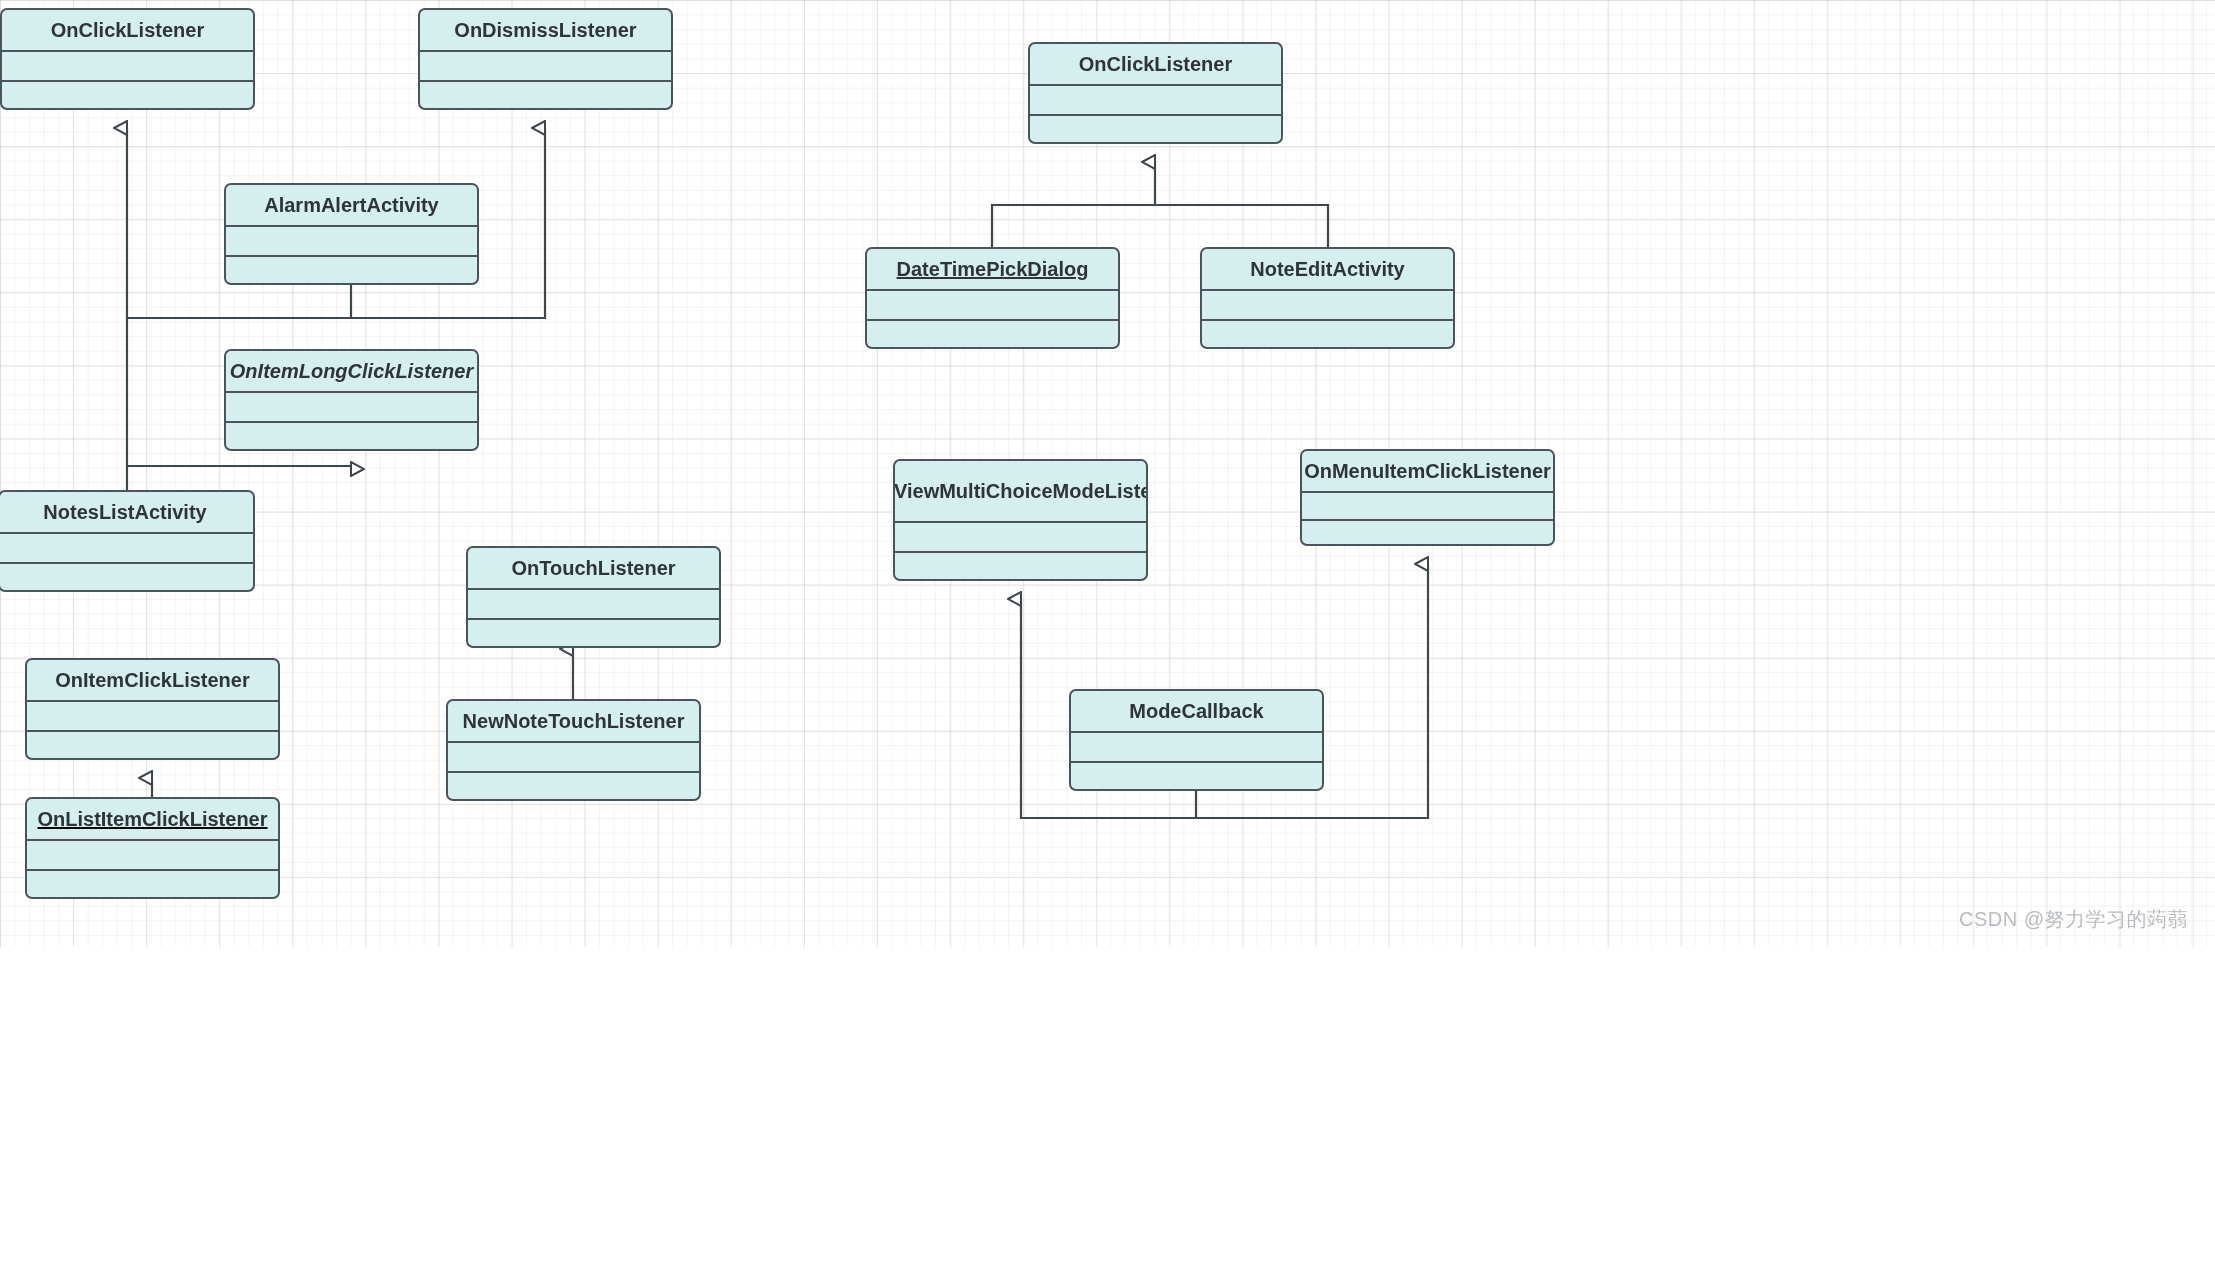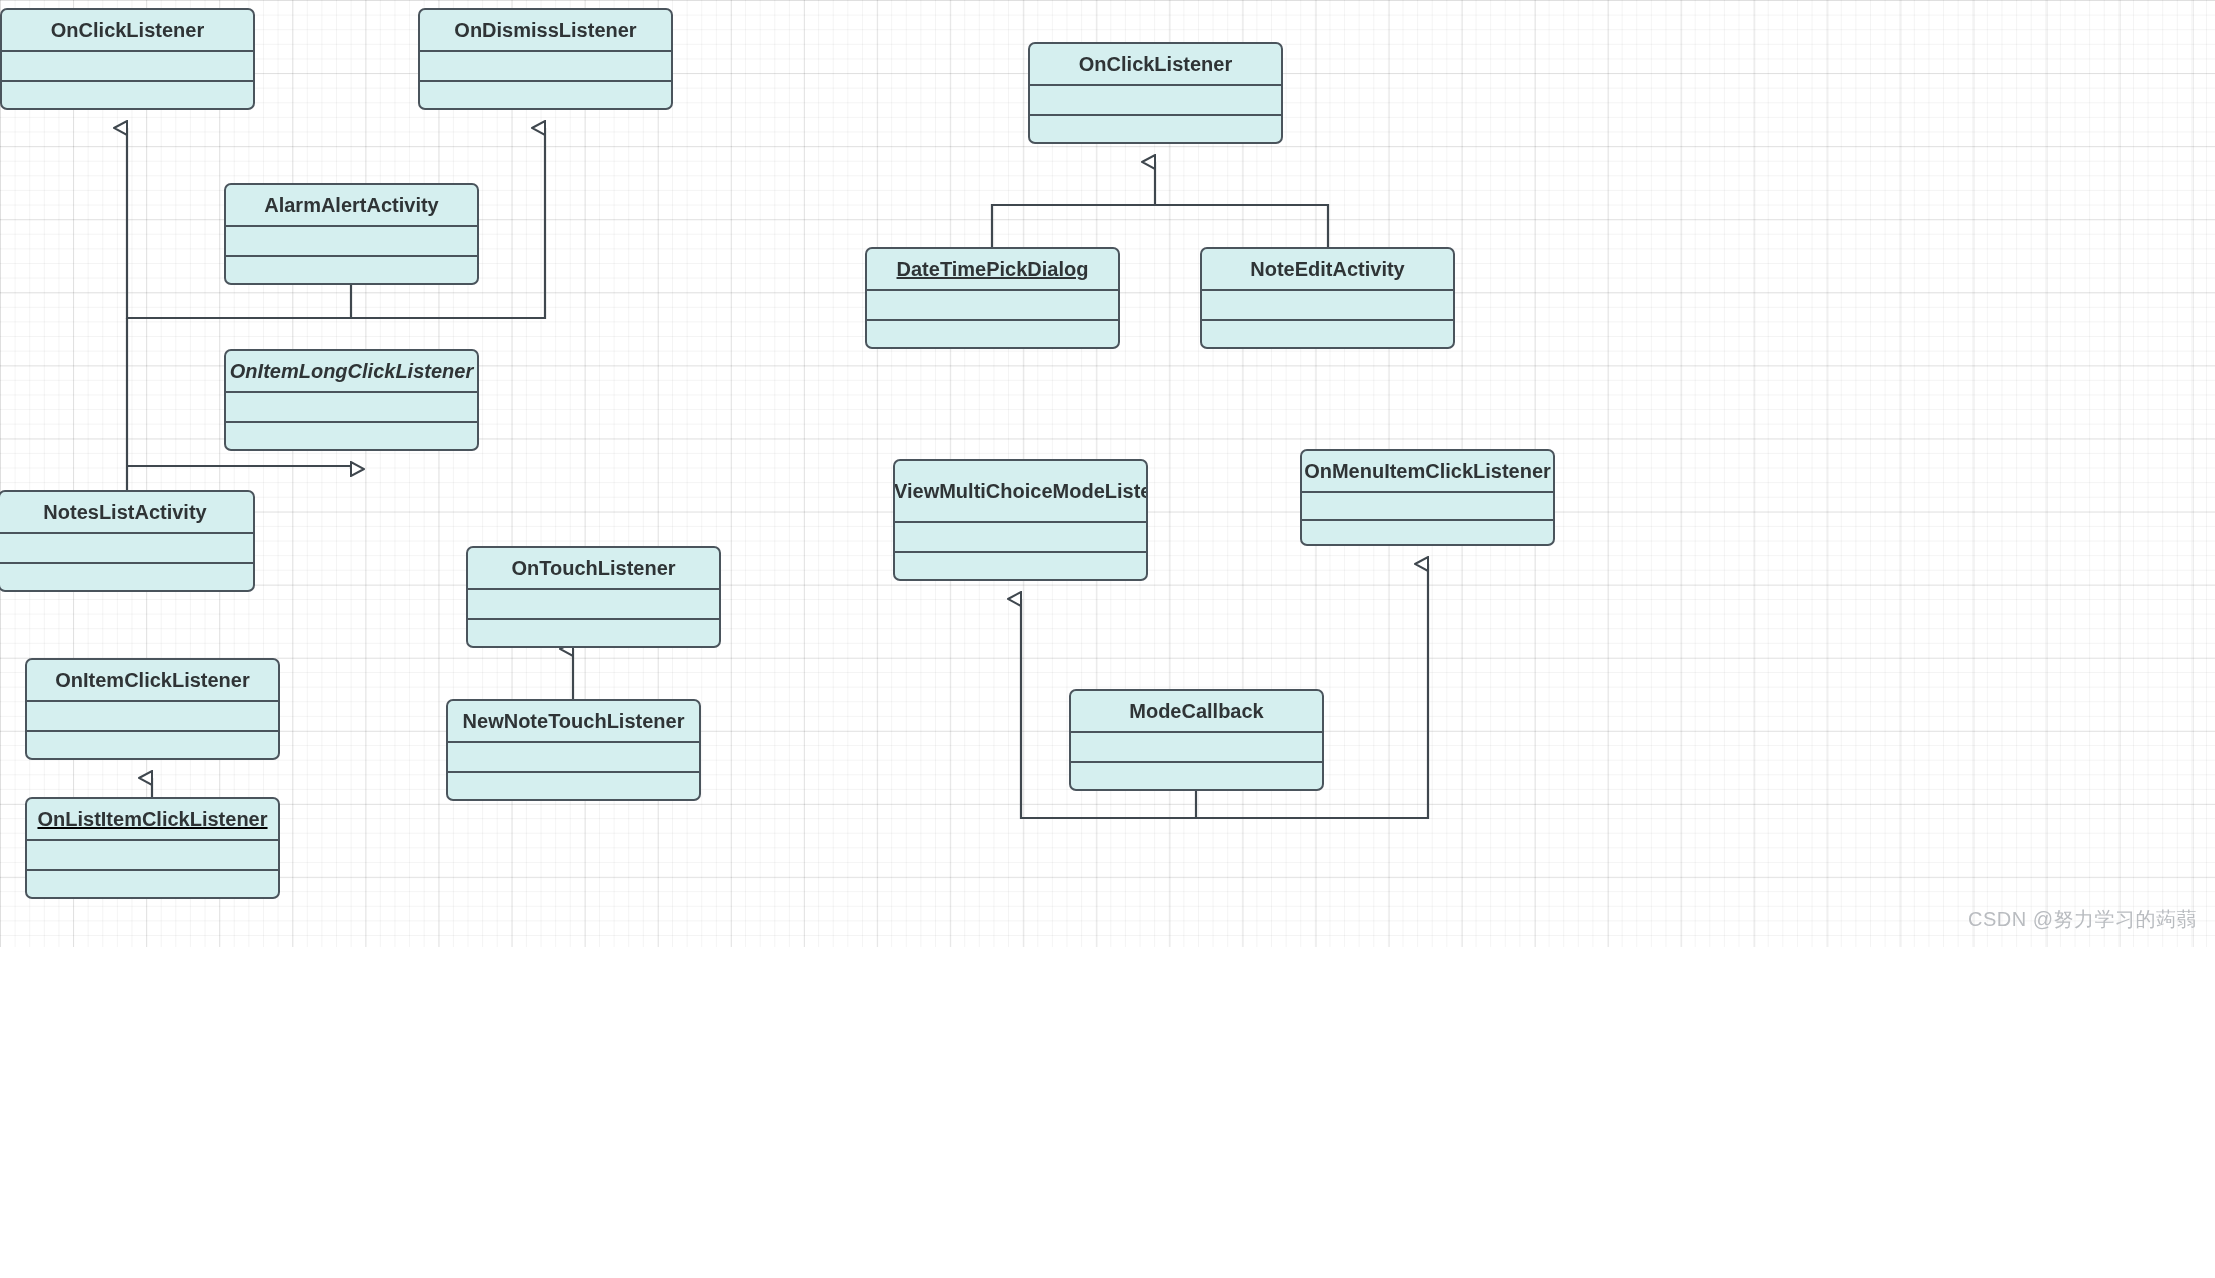--- a/index.html
+++ b/index.html
@@ -62,21 +62,21 @@
   .uml-attrs {
     box-sizing: border-box;
     border-bottom: 2px solid #4a545c;
   }
   .uml-ops {
     box-sizing: border-box;
     flex: 1 1 auto;
   }
   .watermark {
     position: absolute;
-    right: 18px;
+    right: 27px;
     bottom: 14px;
     font-size: 20px;
     color: #b9bcc0;
     letter-spacing: 0.5px;
     z-index: 6;
     white-space: nowrap;
   }
 </style>
 </head>
 <body>

